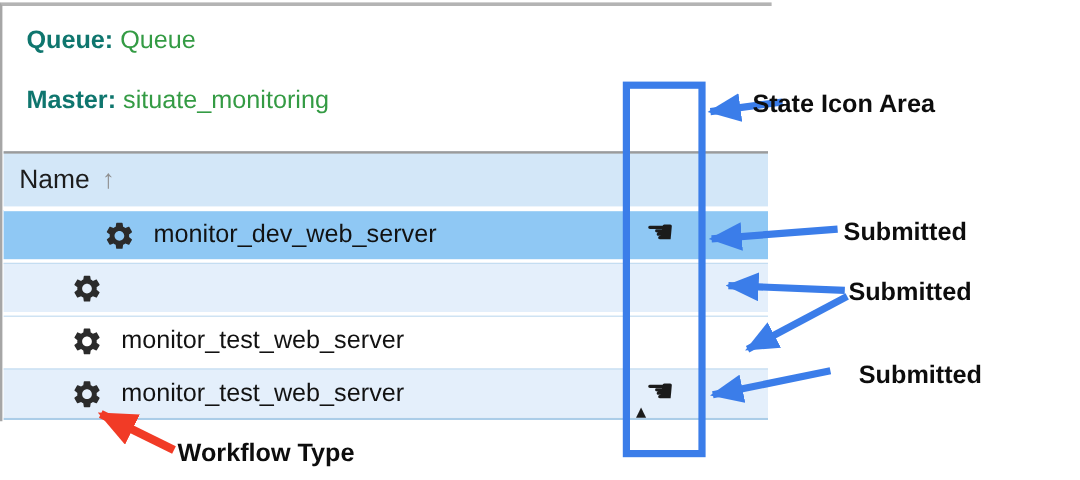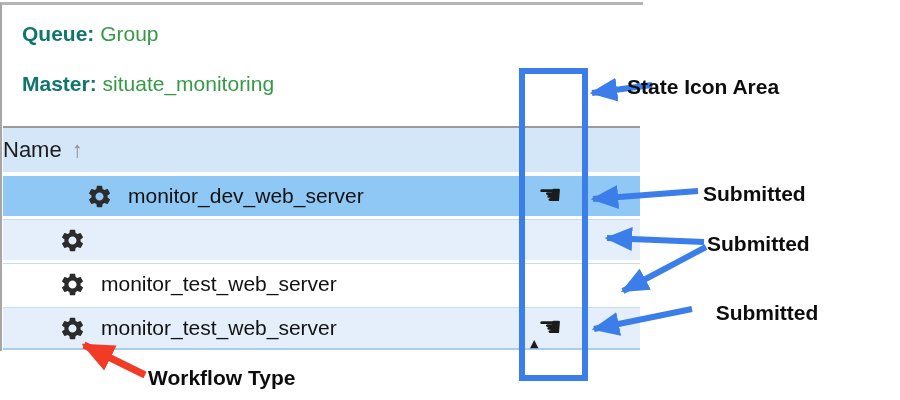--- a/index.html
+++ b/index.html
@@ -25,21 +25,21 @@
   .meta-line{position:absolute;left:22px;font-size:21px;white-space:nowrap;}
   .meta-line b{color:#0f766e;}
   .meta-line .green{color:var(--green);}
   #queue-line{top:22px;}
   #group-line{top:72px;}
 
   
   .wtable{position:absolute;left:3px;top:126px;width:637px;}
   .thead{
     border-top:2px solid #9b9b9b;background:var(--header-bg);
-    height:46px;display:flex;align-items:center;
+    height:46px;display:flex;align-items:center;padding-left:13px;
     font-size:22px;color:#1c1c1c;box-sizing:border-box;
   }
   .sort-arrow{color:#8f8f8f;margin-left:10px;font-size:22px;}
   .tbody{border-bottom:2px solid #abcde8;}
   .row{
     position:relative;height:41px;margin-top:3px;display:flex;align-items:center;
     background:#ffffff;border-top:1px solid #c4ddf1;box-sizing:border-box;
   }
   .row.lt{background:var(--row-bg);}
   .row.selected{background:var(--selected-bg);border-top:1px solid #ffffff;padding-left:27px;}
@@ -76,21 +76,21 @@
 </style>
 </head>
 <body>
 
 <div class="canvas">
 
   <div class="panel-frame"></div>
 
   <div class="meta-line" id="queue-line">
     <b>Queue:</b>
-    <span class="green">Group</span>
+    <span class="green">Queue</span>
   </div>
   <div class="meta-line" id="group-line">
     <b>Master:</b>
     <span class="green">situate_monitoring</span>
   </div>
 
   <div class="wtable">
     <div class="thead">
       <span>Name</span>
       <span class="sort-arrow">↑</span>

